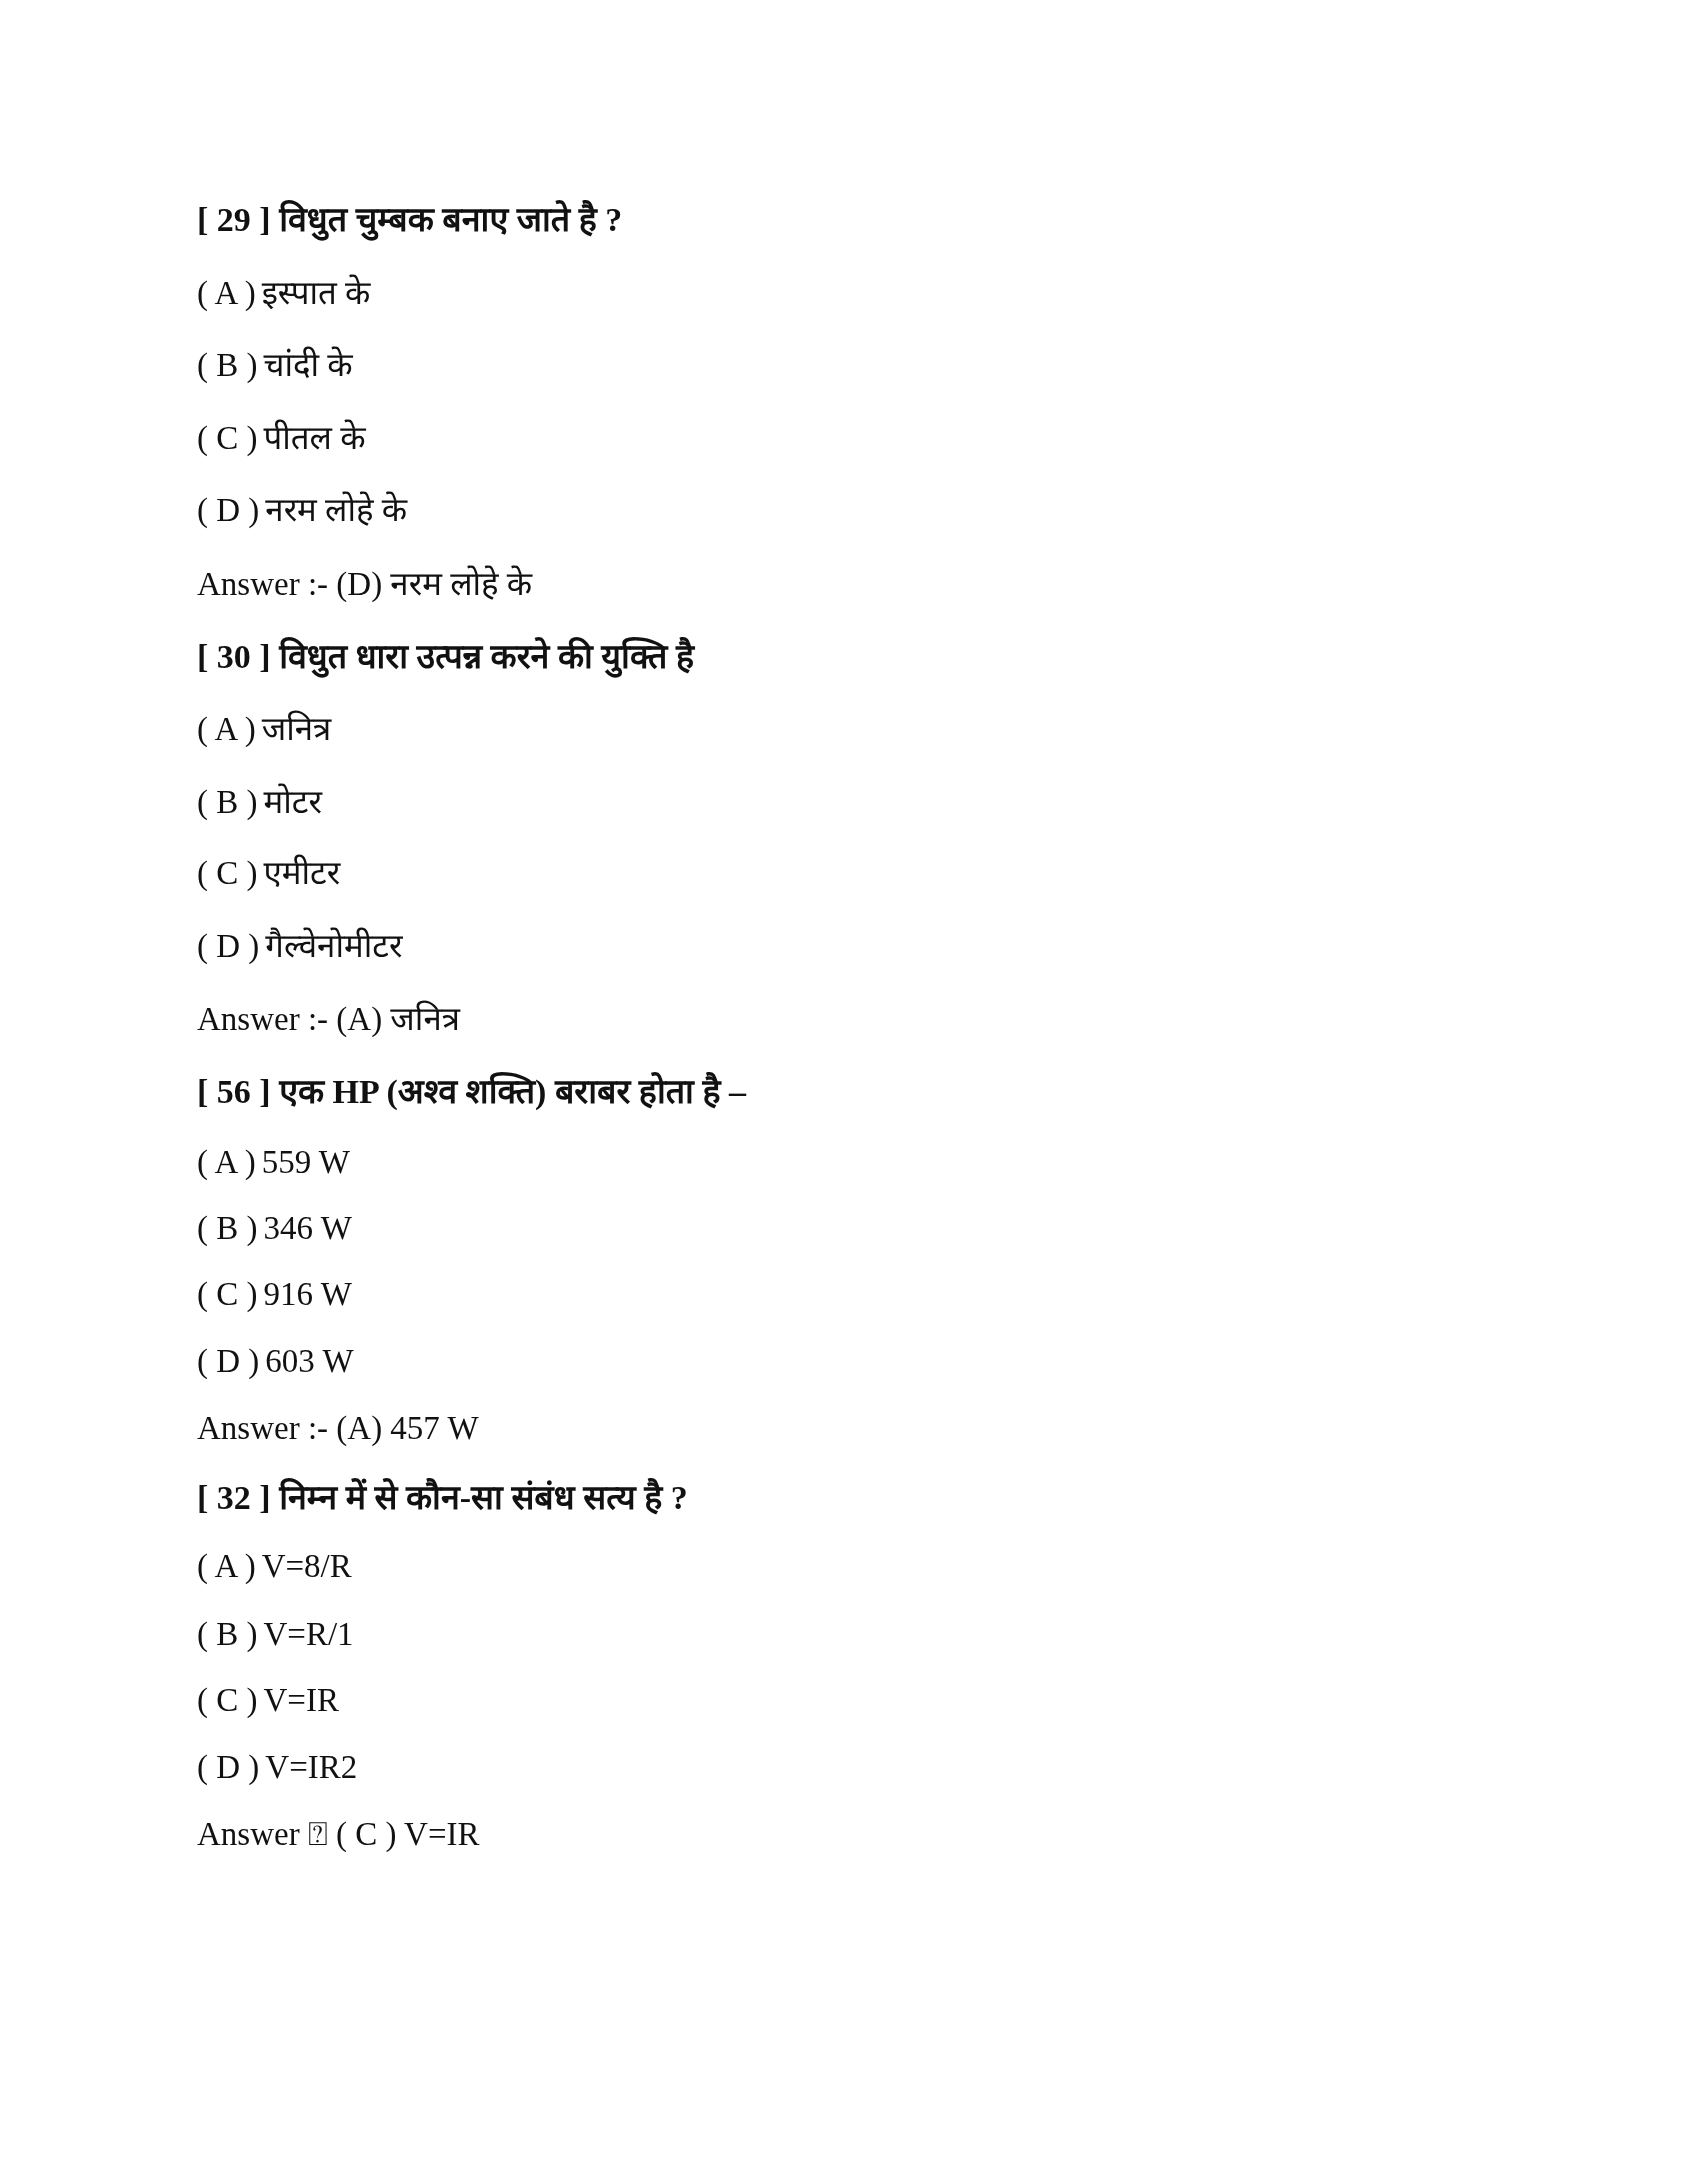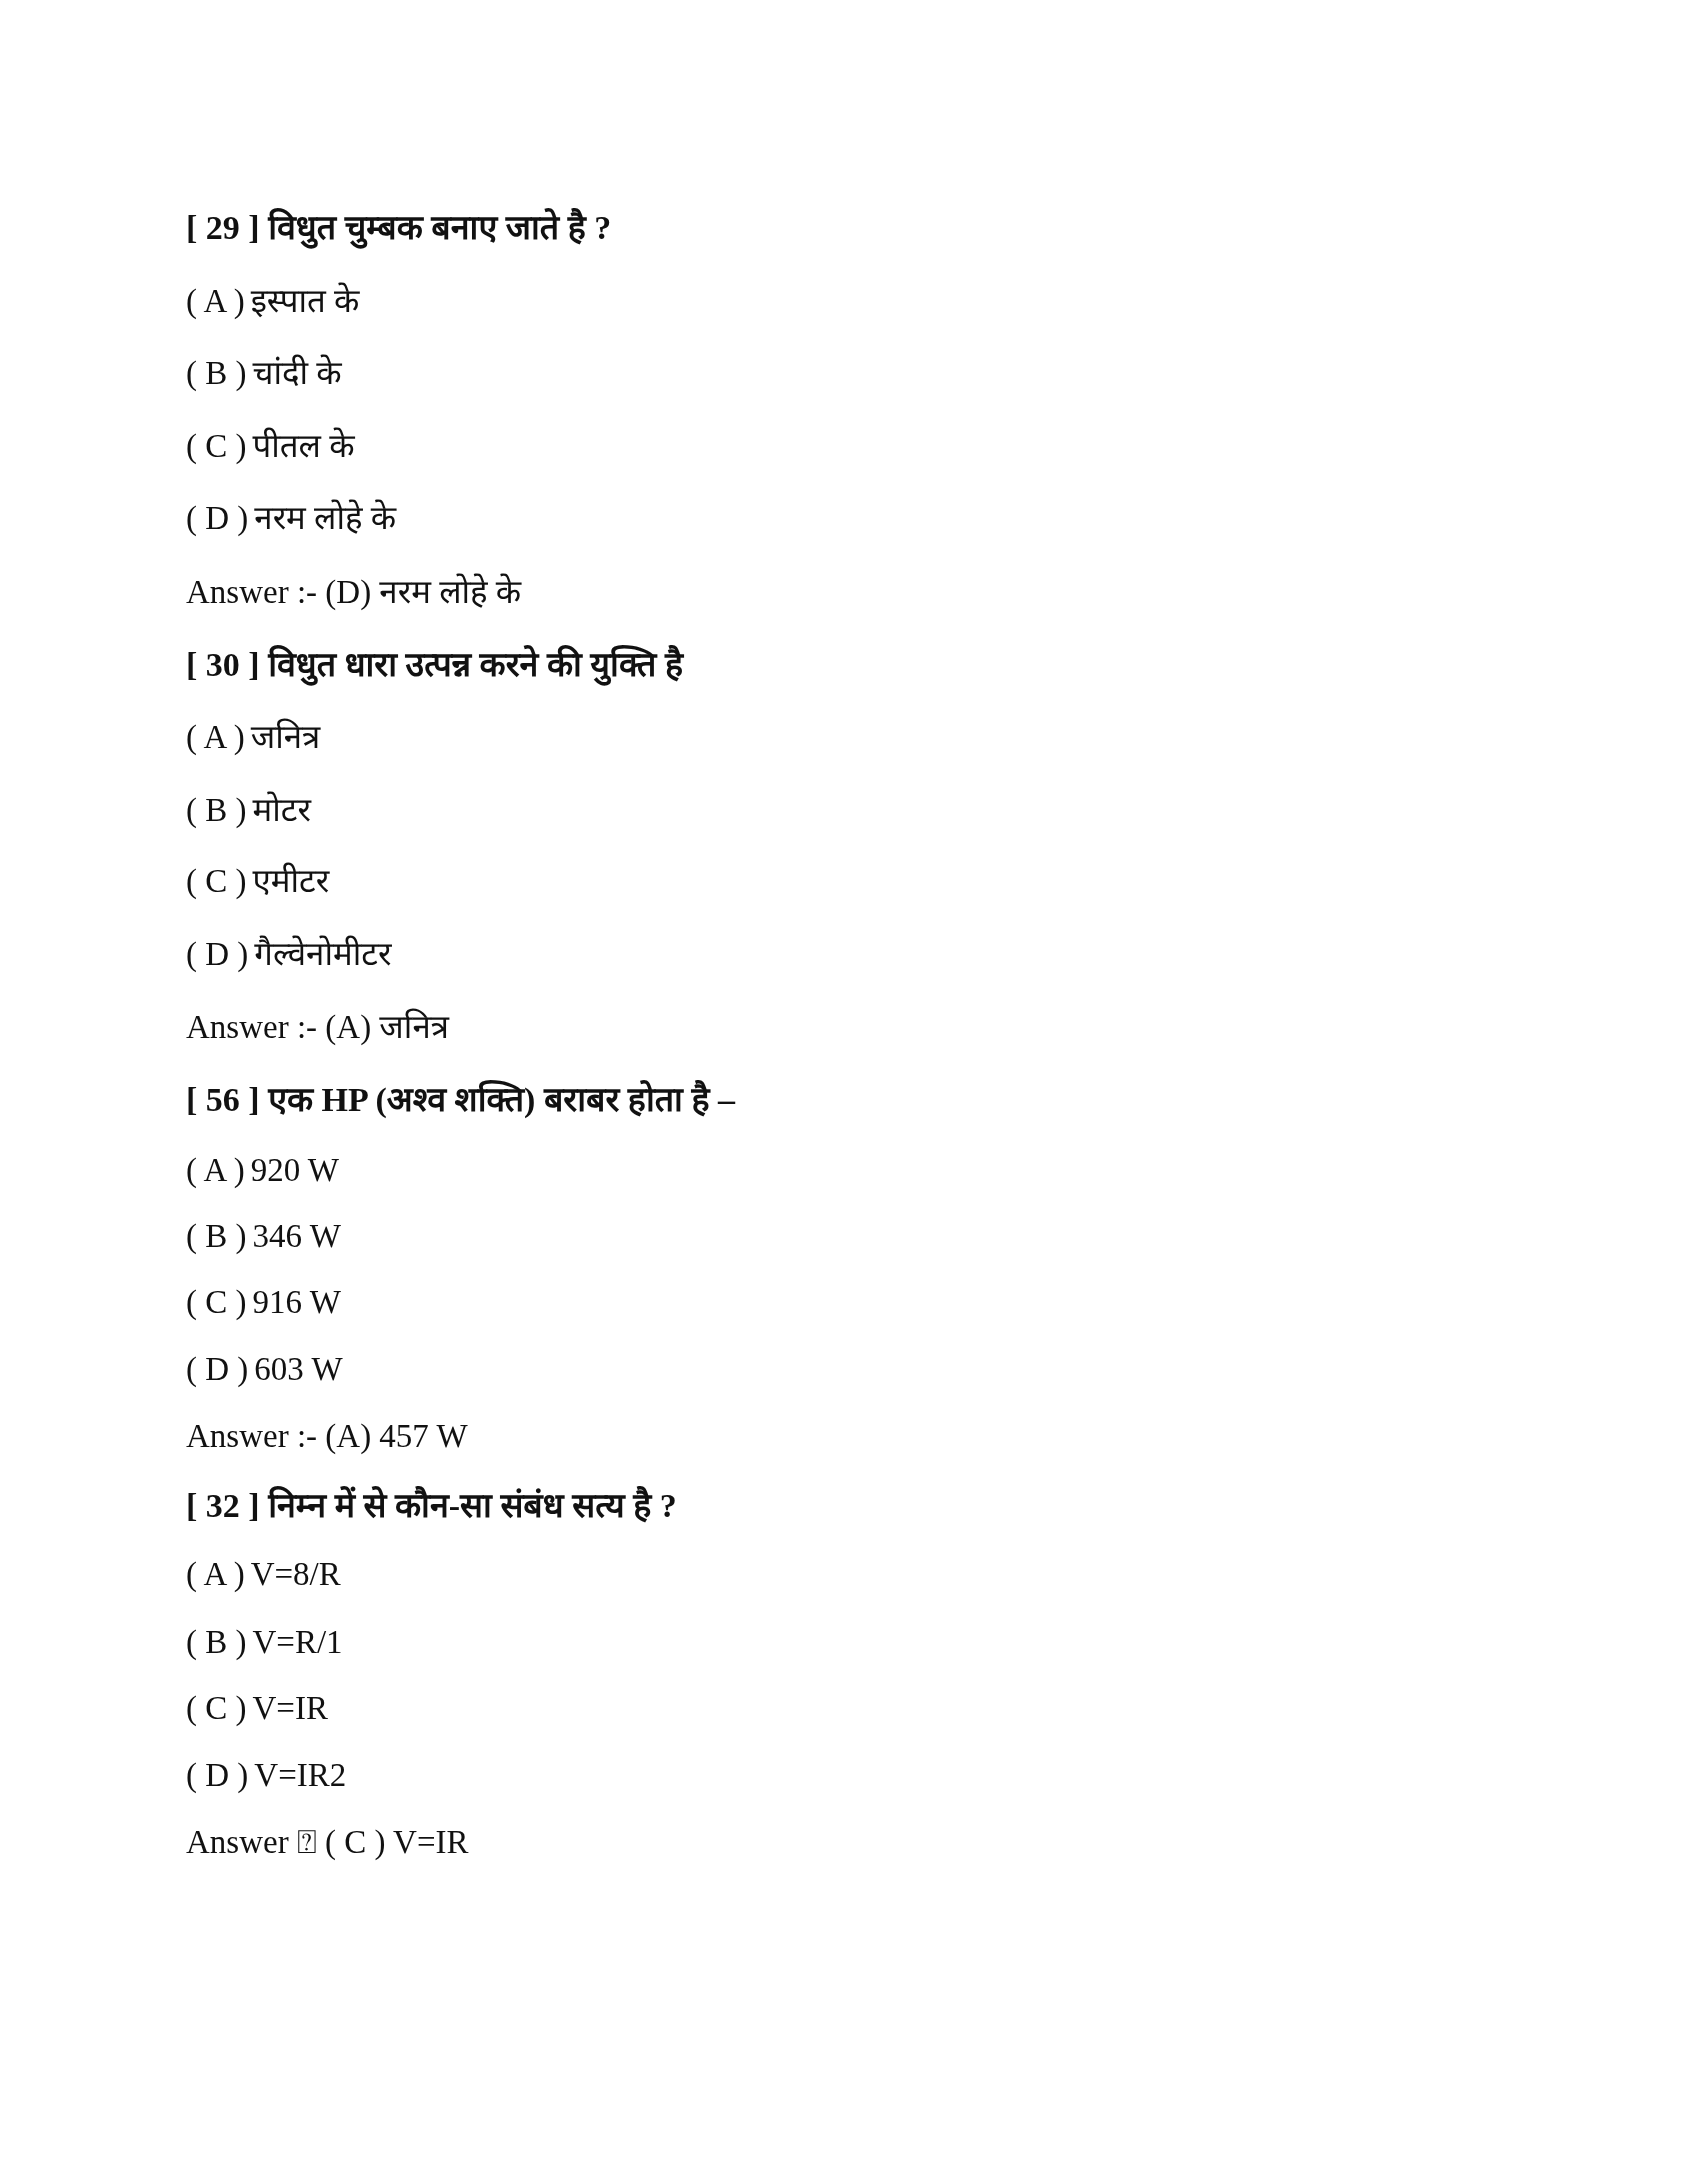--- a/index.html
+++ b/index.html
@@ -1,19 +1,19 @@
 <!DOCTYPE html>
 <html><head>
   <meta charset="utf-8">
   <style>
     html, body { margin: 0; padding: 0; background: #ffffff; }
     body { width: 1683px; height: 2178px; position: relative; overflow: hidden;
            font-family: "Liberation Serif", "DejaVu Serif", serif; color: #111111; }
-    .line { position: absolute; left: 186px; white-space: nowrap; font-size: 33px;
-            line-height: 40px; transform: translateY(-50%); margin-top: 8px; }
+    .line { position: absolute; left: 197px; white-space: nowrap; font-size: 33px;
+            line-height: 40px; transform: translateY(-50%); }
     .q { font-weight: bold; font-size: 34px; }
     .ans-label { font-weight: normal; }
     .opt-letter { margin-right: 6px; }
   </style>
 </head>
 <body>
 
 <div class="line q" style="top:220px">
   <span>[ 29 ]</span>
   <span>विधुत चुम्बक बनाए जाते है ?</span>
@@ -54,21 +54,21 @@
 <div class="line" style="top:1019px">
   <span class="ans-label">Answer :-</span>
   <span>(A) जनित्र</span>
 </div>
 
 <div class="line q" style="top:1092px">
   <span>[ 56 ]</span>
   <span>एक HP (अश्व शक्ति) बराबर होता है –</span>
 </div>
 <div class="line" style="top:1162px">
-  <span class="opt-letter">( A )</span><span>920 W</span>
+  <span class="opt-letter">( A )</span><span>559 W</span>
 </div>
 <div class="line" style="top:1228px">
   <span class="opt-letter">( B )</span><span>346 W</span>
 </div>
 <div class="line" style="top:1294px">
   <span class="opt-letter">( C )</span><span>916 W</span>
 </div>
 <div class="line" style="top:1361px">
   <span class="opt-letter">( D )</span><span>603 W</span>
 </div>

